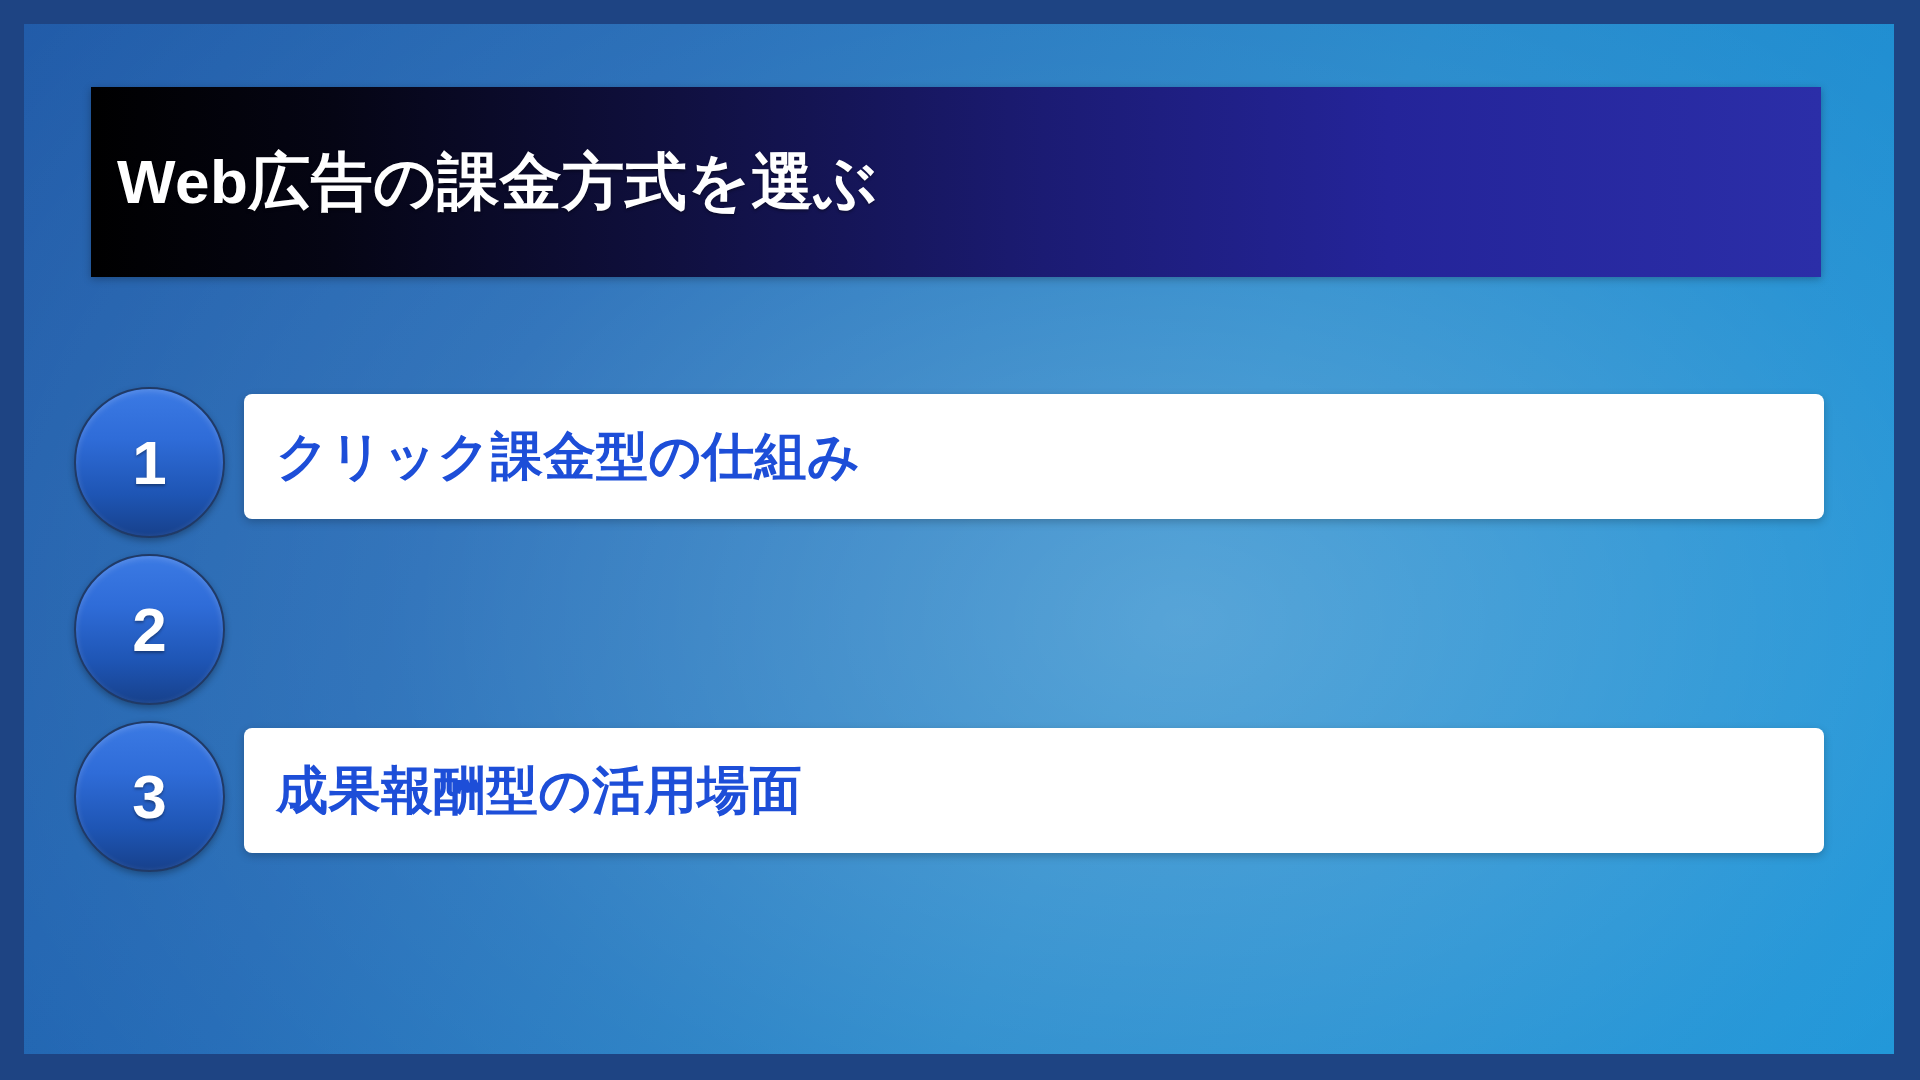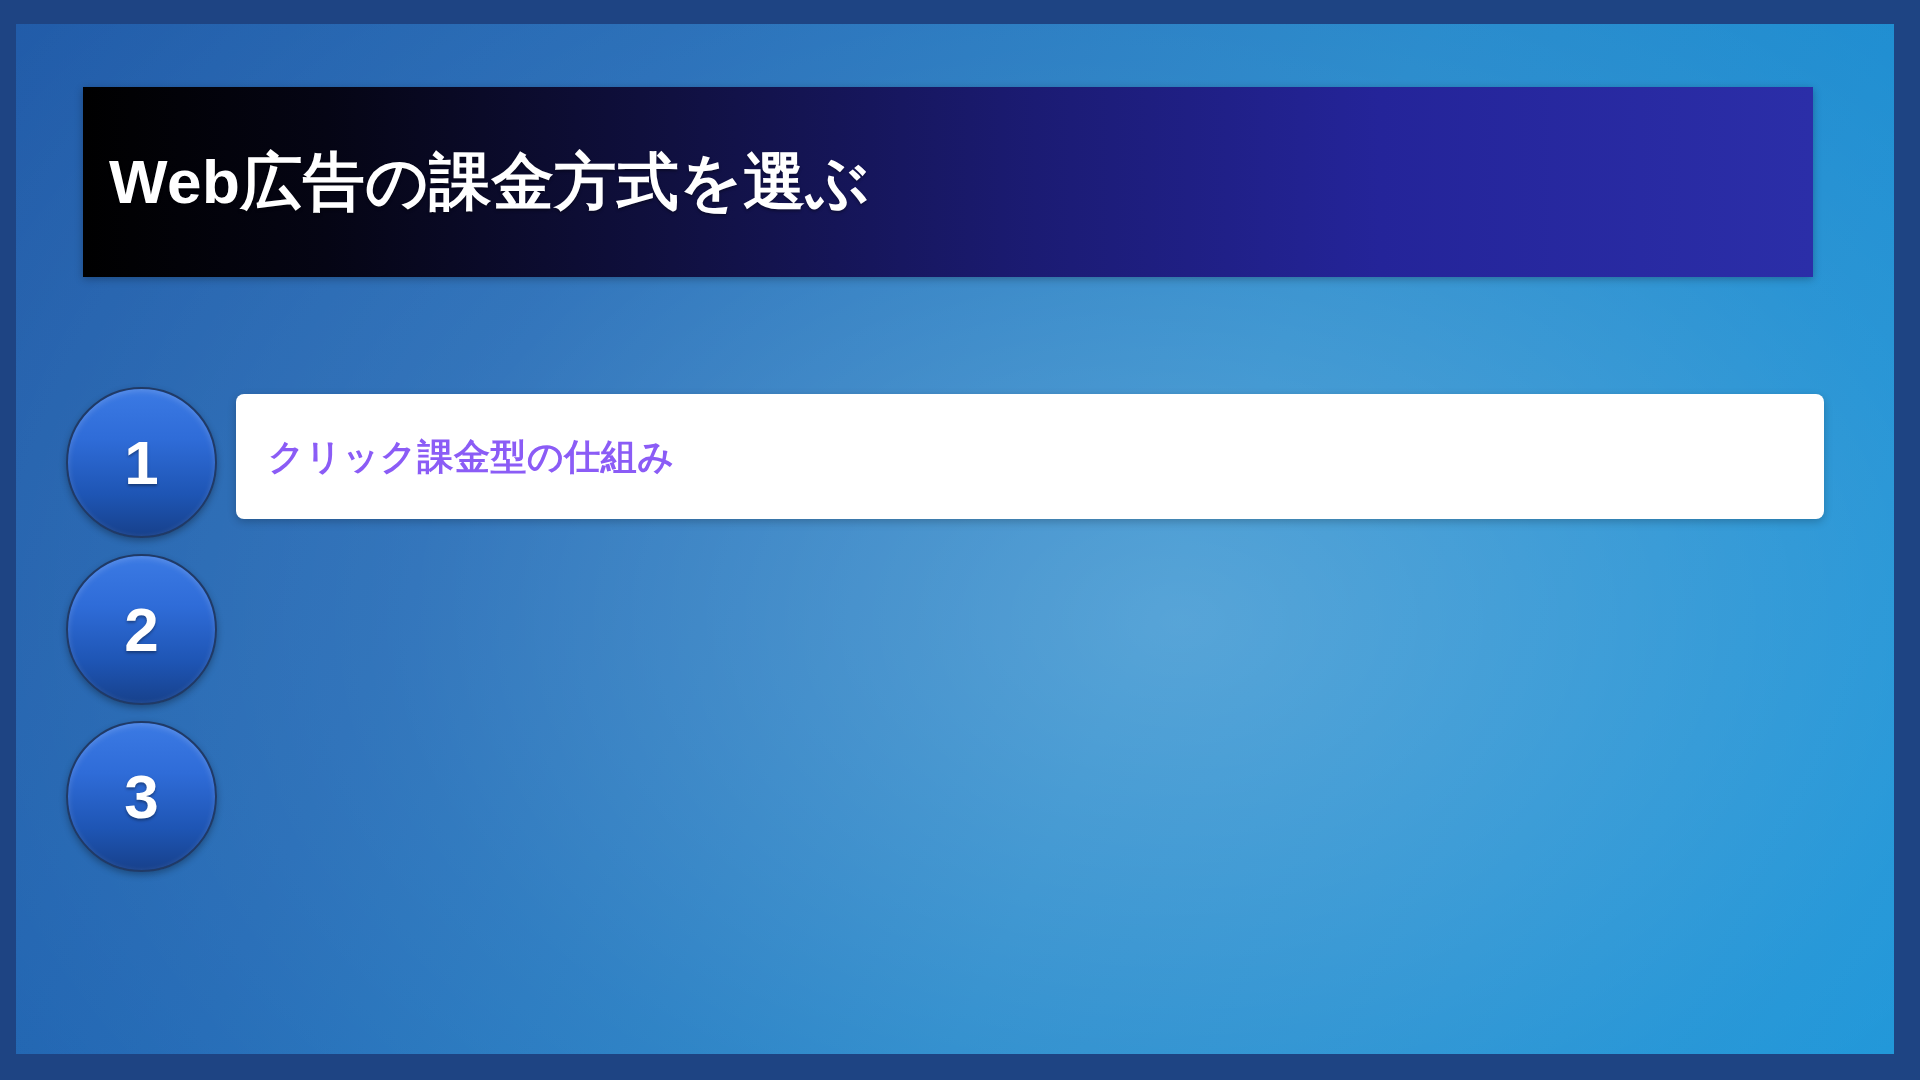--- a/index.html
+++ b/index.html
@@ -11,21 +11,21 @@
     background: #1b3f7a;
     font-family: "Liberation Sans", "DejaVu Sans", sans-serif;
   }
 
   #slide {
     position: relative;
     width: 1920px;
     height: 1080px;
     background: #1e4483;
     box-sizing: border-box;
-    padding: 24px 26px 26px 16px;
+    padding: 24px 26px 26px 24px;
   }
 
   
   #canvas {
     position: relative;
     width: 100%;
     height: 100%;
     box-sizing: border-box;
     background:
       radial-gradient(120% 150% at 62% 58%, rgba(255,255,255,0.28) 0%, rgba(255,255,255,0.10) 35%, rgba(255,255,255,0.0) 68%),
@@ -102,22 +102,22 @@
     top: 0;
     height: 125px;
     background: #ffffff;
     border-radius: 8px;
     box-shadow: 0 3px 8px rgba(0,0,0,0.22);
     display: flex;
     align-items: center;
   }
 
   .card-text {
-    color: #8b5cf6;
-    font-size: 36px;
+    color: #1d4ed8;
+    font-size: 52px;
     font-weight: bold;
     padding-left: 32px;
     line-height: 1.15;
     white-space: nowrap;
     letter-spacing: 0.5px;
   }
 </style>
 </head>
 <body>
 
@@ -142,17 +142,20 @@
       <div class="item-row">
         <div class="badge">
           <span class="badge-num">2</span>
         </div>
       </div>
 
       <div class="item-row">
         <div class="badge">
           <span class="badge-num">3</span>
         </div>
+        <div class="card">
+          <span class="card-text">成果報酬型の活用場面</span>
+        </div>
       </div>
 
     </div>
   </div>
 </div>
 
 </body></html>

